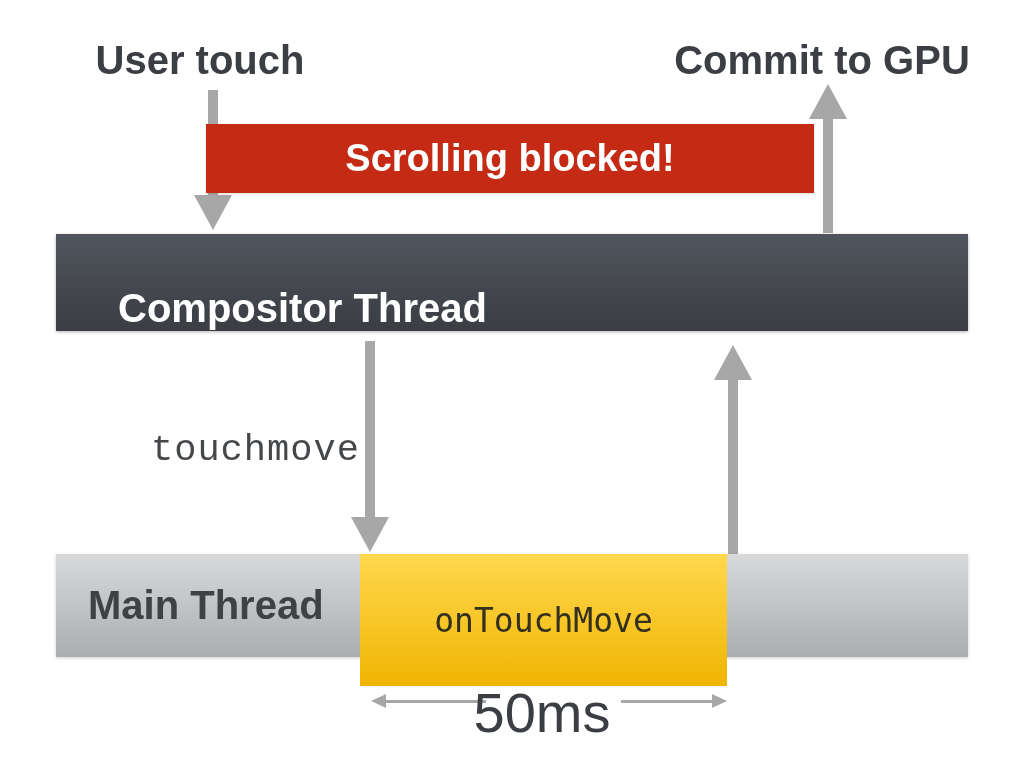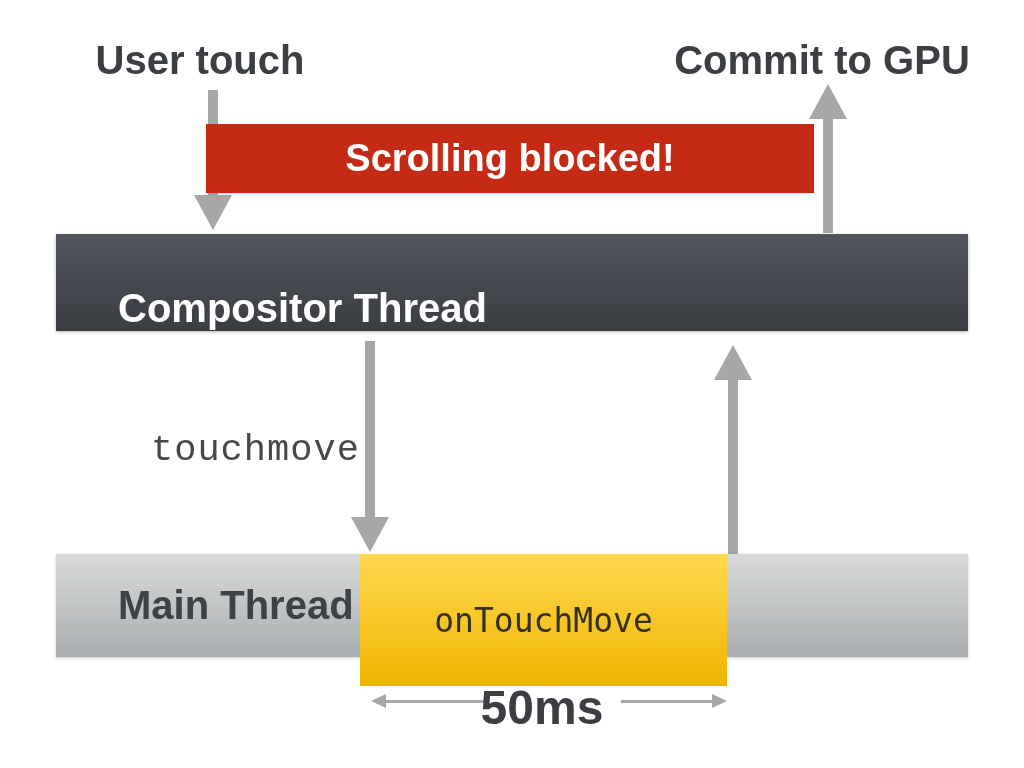--- a/index.html
+++ b/index.html
@@ -130,21 +130,21 @@
     left: 56px; top: 554px;
     width: 912px; height: 103px;
     background: linear-gradient(to bottom,
       var(--main-top, #D7D9DA),
       var(--main-bottom, #ABAEB0));
     display: flex;
     align-items: center;
     box-shadow: 0 1px 3px rgba(0,0,0,.2);
   }
   .main-bar > span {
-    margin-left: 62px;
+    margin-left: 32px;
     color: var(--main-text, #3E4245);
     font-size: 40px;
     font-weight: bold;
     white-space: nowrap;
     position: relative;
     z-index: 2;
   }
   .busy-block {
     position: absolute;
     left: 304px; top: 0;
@@ -162,22 +162,22 @@
     font-size: 33px;
     color: var(--busy-text, #33301F);
     white-space: nowrap;
   }
 
   
   .duration-label {
     position: absolute;
     left: 542px; top: 680px;
     transform: translateX(-50%);
-    font-size: 48px;
-    font-weight: bold;
+    font-size: 56px;
+    font-weight: normal;
     color: var(--text-dark, #3B3E42);
     white-space: nowrap;
   }
   .d-left-shaft  { left: 378px; top: 700px; width: 100px; height: 3px; }
   .d-left-head   { left: 363px; top: 694px; }
   .d-right-shaft { left: 613px; top: 700px; width: 92px;  height: 3px; }
   .d-right-head  { left: 704px; top: 694px; }
 </style>
 </head>
 <body>

